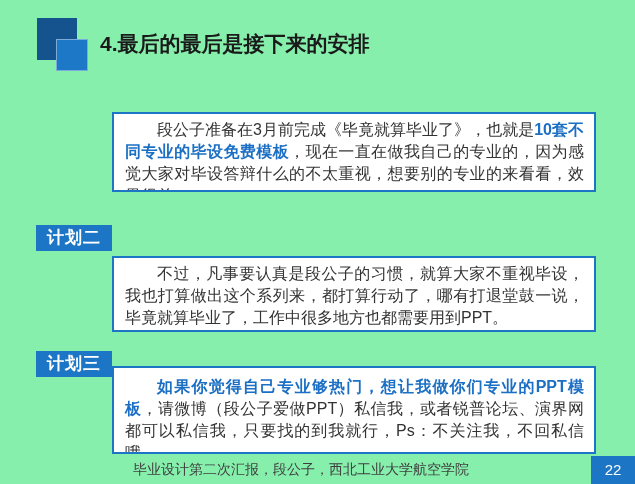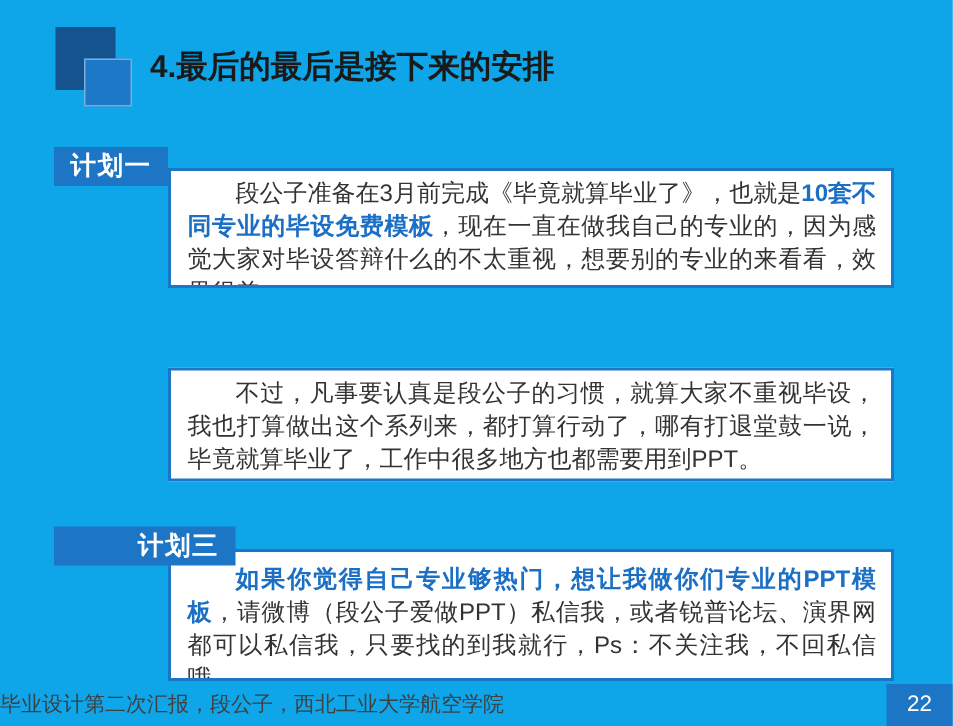--- a/index.html
+++ b/index.html
@@ -2,85 +2,85 @@
 <html><head>
 <meta charset="utf-8">
 <style>
   html,body{margin:0;padding:0;}
   body{
     width:635px;height:484px;
     background:#f4f3f2;
     font-family:"Liberation Sans","DejaVu Sans",sans-serif;
     overflow:hidden;
   }
-  .slide{position:relative;width:635px;height:484px;background:#0ea5e9;}
+  .slide{position:relative;width:635px;height:484px;background:#86efac;}
 
   
   .sq{position:absolute;}
   .sq.dark{left:37px;top:18px;width:40px;height:42px;background:#15538e;z-index:1;}
   .sq.light{left:56px;top:39px;width:30px;height:30px;background:#1e78c8;border:1px solid #79acdb;z-index:2;}
 
   .slide-title{
     position:absolute;left:100px;top:30px;margin:0;
     font-size:21px;font-weight:bold;color:#1a1a1a;white-space:nowrap;
   }
 
   
   .plan-label{
     position:absolute;left:36px;width:76px;height:26px;
     background:#1c75c5;color:#ffffff;
     font-size:17px;font-weight:bold;letter-spacing:1px;
     text-align:center;line-height:26px;z-index:3;
   }
   .label1{top:98px;}
   .label2{top:225px;}
-  .label3{top:351px;padding-left:45px;}
+  .label3{top:351px;}
 
   
   .text-box{
     box-sizing:border-box;position:absolute;left:112px;width:484px;
     background:#ffffff;border:2px solid #1c75c5;z-index:2;overflow:hidden;
   }
   .box1{top:112px;height:80px;}
-  .box2{top:245px;height:76px;}
+  .box2{top:256px;height:76px;}
   .box3{top:366px;height:88px;}
 
   .box-text{
     margin:0;padding:5px 10px 0 11px;
     font-size:16px;line-height:22px;color:#333333;
     text-indent:2em;text-align:justify;
   }
   .box3 .box-text{padding-top:8px;}
   .em{color:#1b6fc4;font-weight:bold;}
 
   
   .footer-credit{
     position:absolute;left:0;right:33px;top:461px;
-    text-align:left;font-size:14px;color:#3f3f3f;white-space:nowrap;
+    text-align:center;font-size:14px;color:#3f3f3f;white-space:nowrap;
   }
   .page-number{
     position:absolute;right:0;top:456px;width:44px;height:28px;
     background:#1c75c5;color:#ffffff;font-size:15px;
     text-align:center;line-height:28px;
   }
 </style>
 </head>
 <body>
 
 <div class="slide">
 
   <div class="sq dark"></div>
   <div class="sq light"></div>
   <h1 class="slide-title">4.最后的最后是接下来的安排</h1>
 
-  <div class="plan-label label1">计划一</div>
   <div class="text-box box1">
     <p class="box-text"><span>段公子准备在3月前完成《毕竟就算毕业了》，也就是</span><span class="em">10套不同专业的毕设免费模板</span><span>，现在一直在做我自己的专业的，因为感觉大家对毕设答辩什么的不太重视，想要别的专业的来看看，效果很差。</span></p>
   </div>
 
+  <div class="plan-label label2">计划二</div>
   <div class="text-box box2">
     <p class="box-text"><span>不过，凡事要认真是段公子的习惯，就算大家不重视毕设，我也打算做出这个系列来，都打算行动了，哪有打退堂鼓一说，毕竟就算毕业了，工作中很多地方也都需要用到PPT。</span></p>
   </div>
 
   <div class="plan-label label3">计划三</div>
   <div class="text-box box3">
     <p class="box-text"><span class="em">如果你觉得自己专业够热门，想让我做你们专业的PPT模板</span><span>，请微博（段公子爱做PPT）私信我，或者锐普论坛、演界网都可以私信我，只要找的到我就行，Ps：不关注我，不回私信哦。</span></p>
   </div>
 
   <div class="footer-credit">毕业设计第二次汇报，段公子，西北工业大学航空学院</div>

